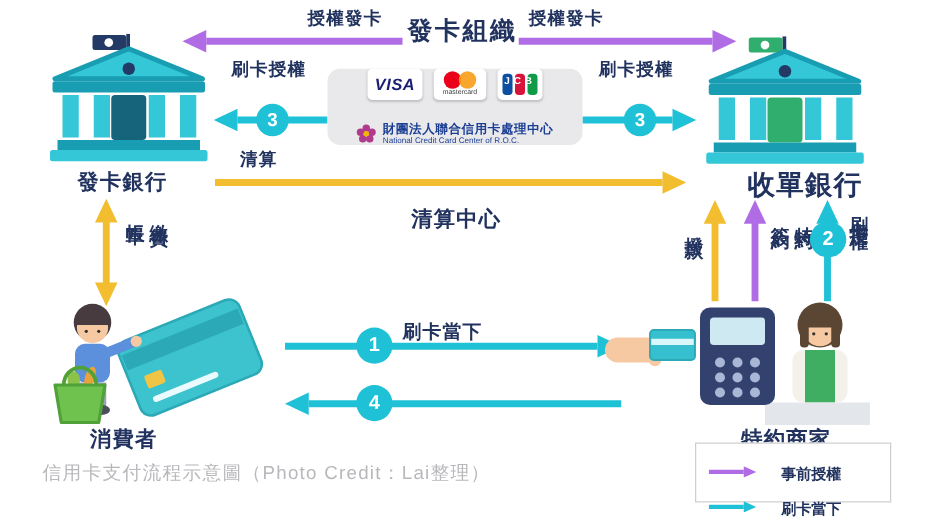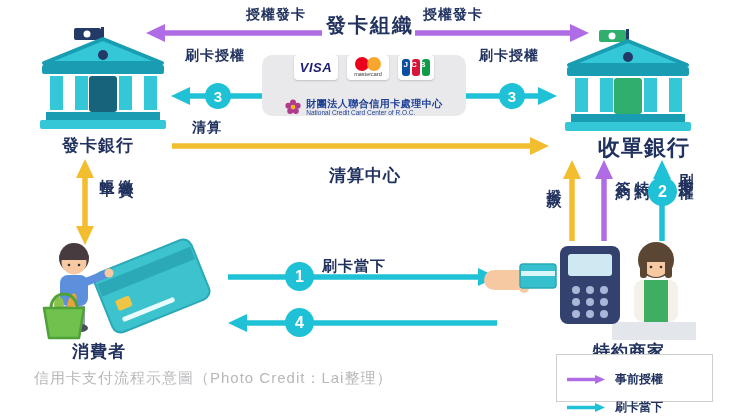--- a/index.html
+++ b/index.html
@@ -63,21 +63,21 @@
   .nccc-en{font-size:6.5px;color:#1c3f94;font-weight:400;}
   
   .bank{position:absolute;width:130px;height:104px;}
   #bank-left{left:38px;top:27px;}
   #bank-right{left:563px;top:29px;}
   #consumer-art{left:34px;top:224px;position:absolute;}
   #merchant-art{left:484px;top:230px;position:absolute;}
   
   #legend{left:556px;top:354px;width:157px;height:48px;border:1.5px solid #cfcfcf;background:#fff;position:absolute;
     display:flex;flex-direction:column;justify-content:space-evenly;padding:2px 10px;box-sizing:border-box;}
-  .leg-row{display:flex;align-items:center;gap:10px;margin-top:16px;}
+  .leg-row{display:flex;gap:20px;margin-top:16px;}
   .leg-label{font-size:12px;font-weight:700;color:var(--navy);line-height:1;}
 </style>
 </head>
 <body>
 
 <div class="canvas">
 
   <svg class="arrows" width="740" height="416" viewBox="0 0 740 416">
 
     <g>

